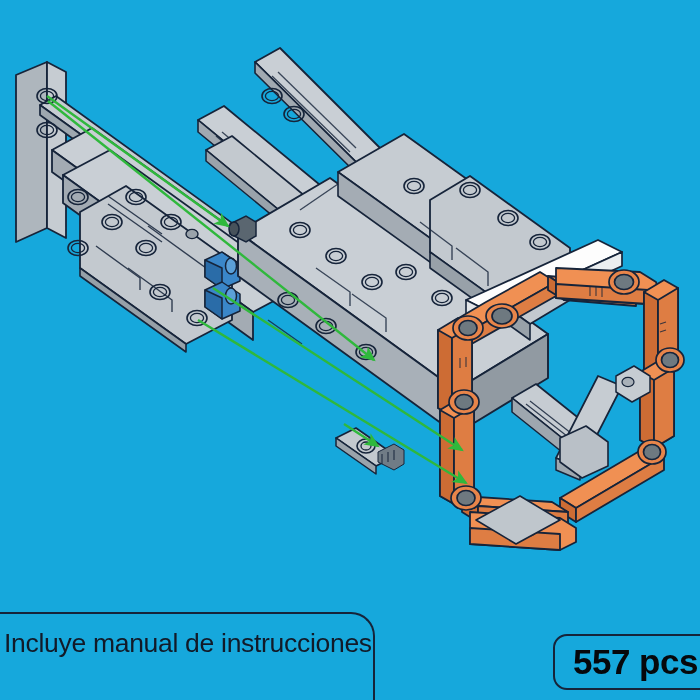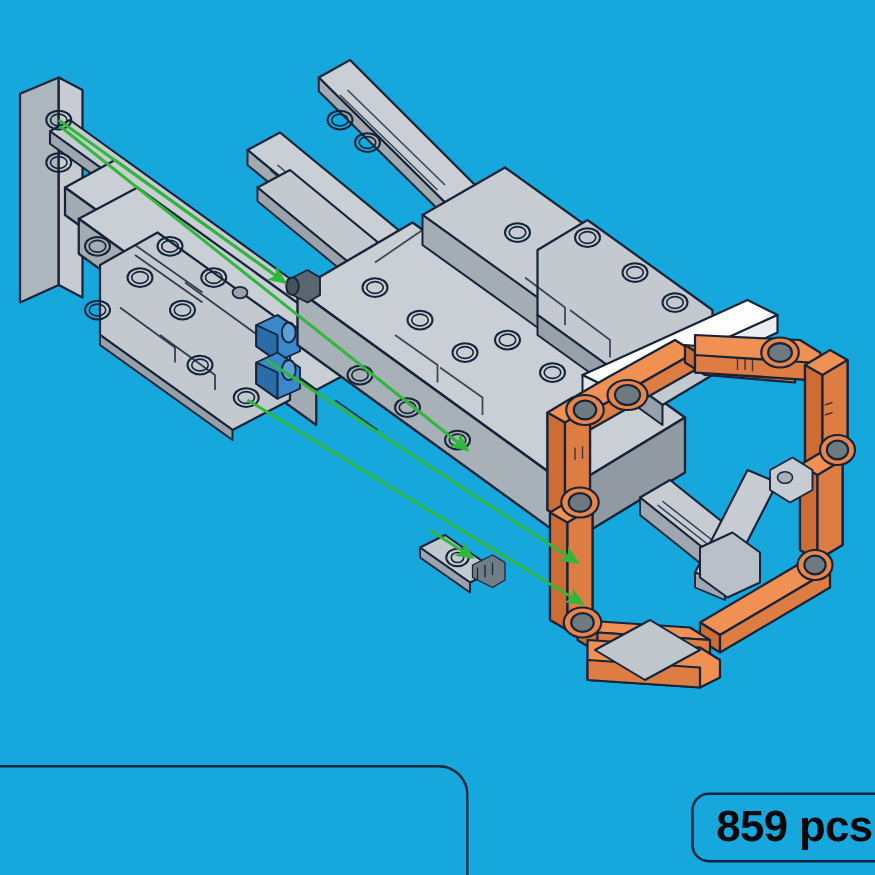--- a/index.html
+++ b/index.html
@@ -331,19 +331,20 @@
       <line x1="47" y1="96" x2="228" y2="226"></line>
       <line x1="48" y1="101" x2="374" y2="360"></line>
       <line x1="213" y1="288" x2="462" y2="450"></line>
       <line x1="198" y1="320" x2="466" y2="483"></line>
       <line x1="344" y1="424" x2="378" y2="446"></line>
     </g>
 
   </svg>
 
   <div class="manual-panel">
+    <div class="manual-line1">Incluye manual de instrucciones</div>
   </div>
 
   <div class="pcs-badge">
-    <span class="pcs-text">859 pcs</span>
+    <span class="pcs-text">557 pcs</span>
   </div>
 
 </div>
 
 </body></html>

